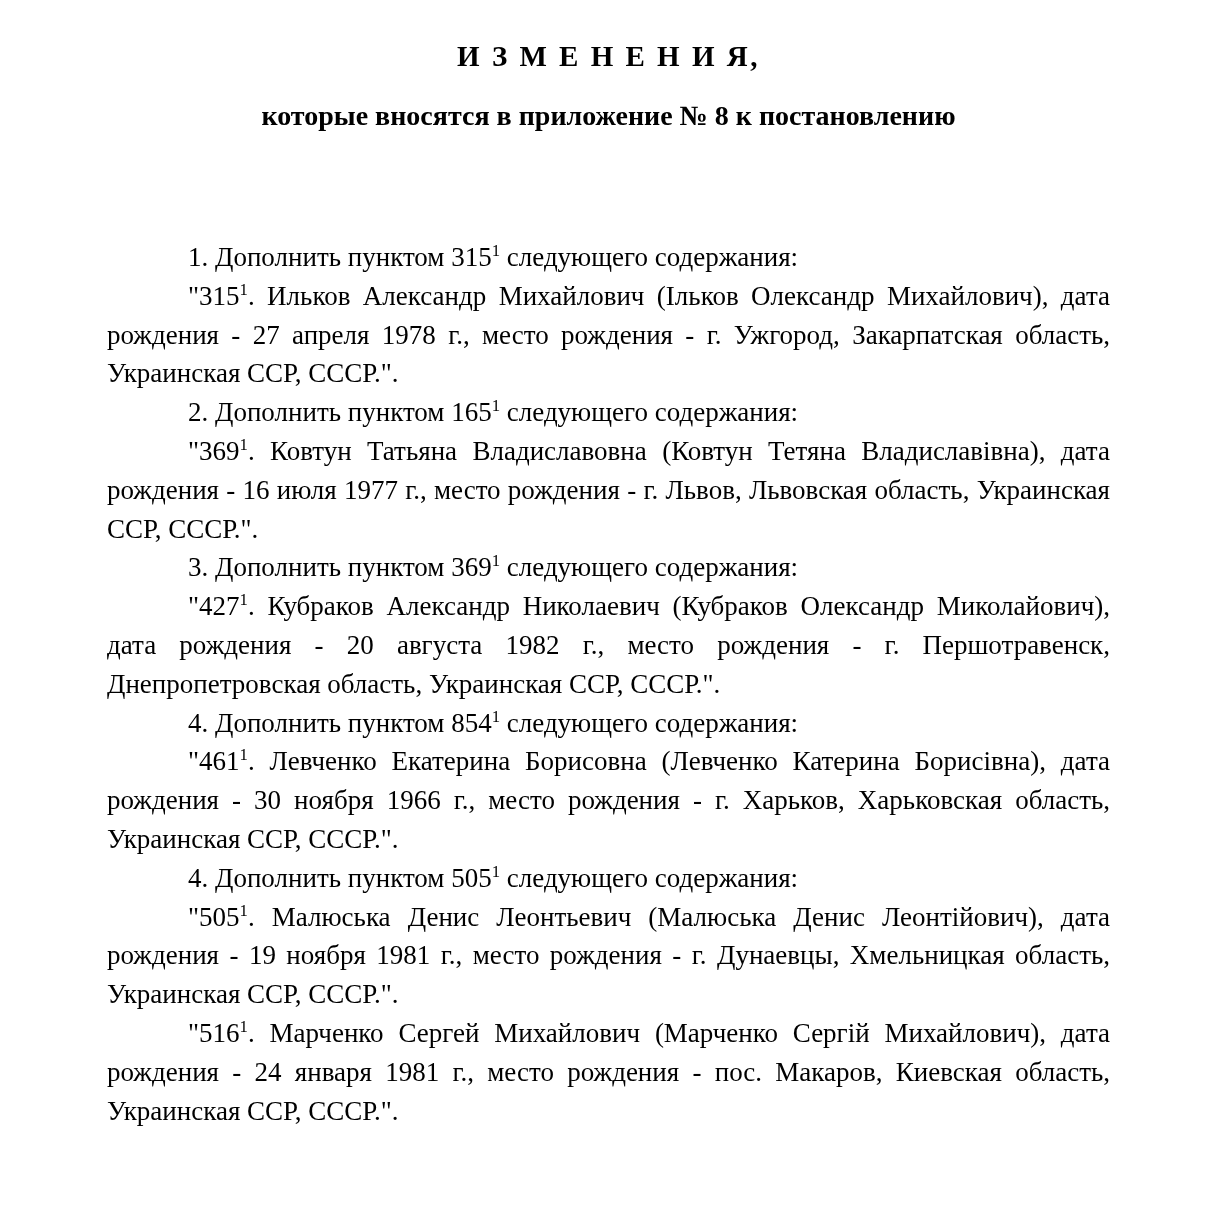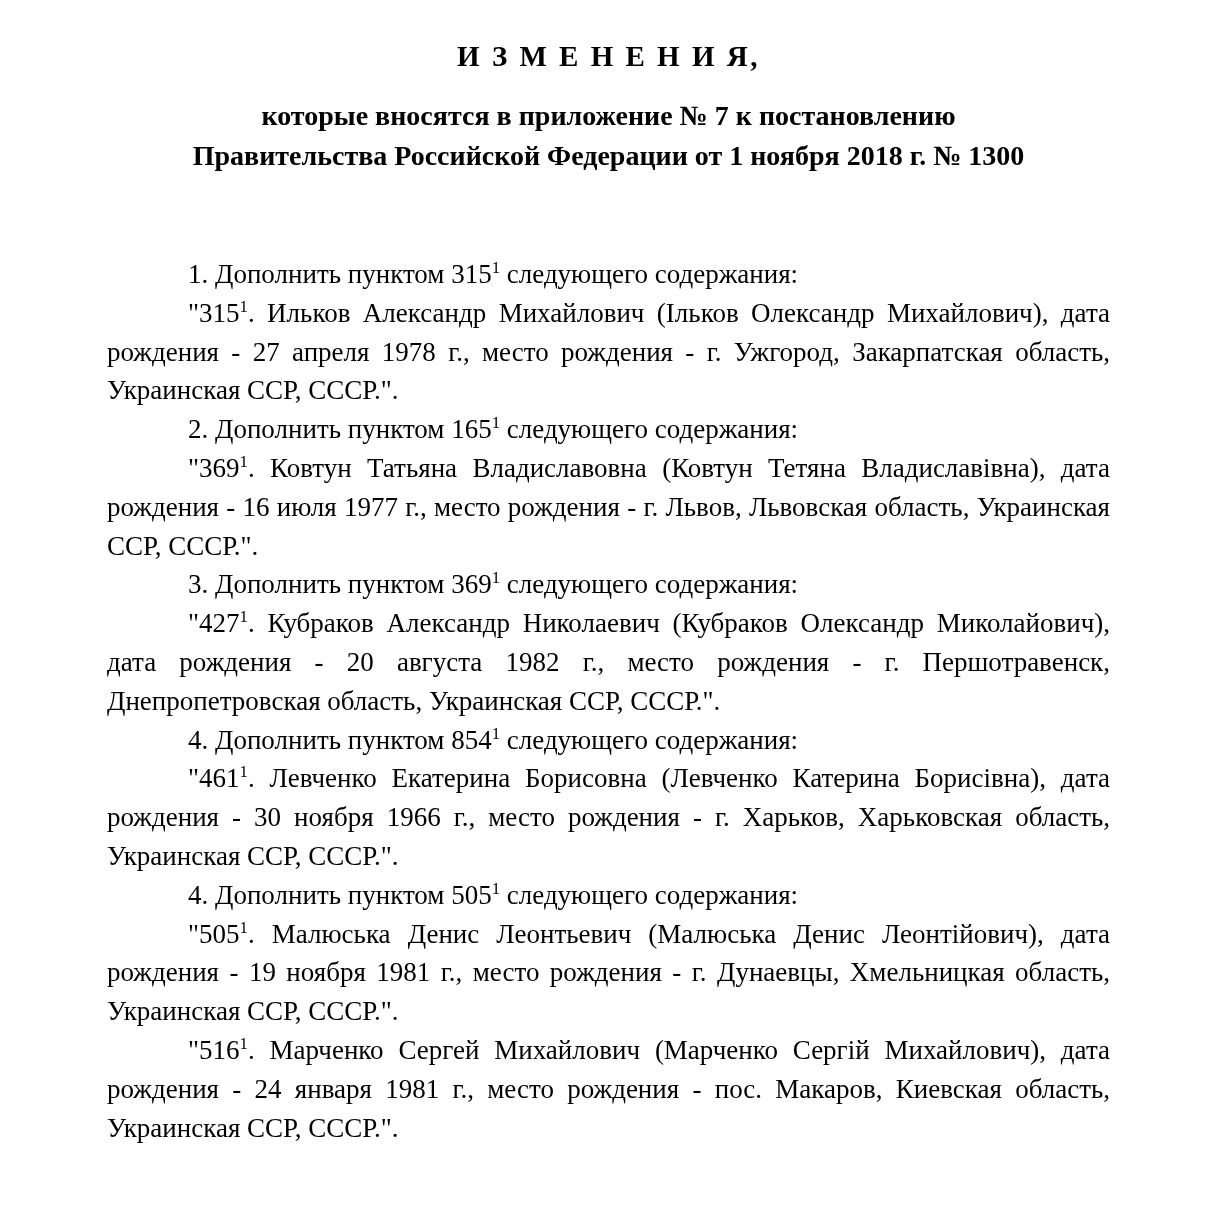--- a/index.html
+++ b/index.html
@@ -26,21 +26,21 @@
     line-height: 32px;
   }
   .doc-subtitle {
     margin-top: 24px;
     text-align: center;
     font-weight: bold;
     font-size: 28px;
     line-height: 40px;
   }
   .body-block {
-    margin-top: 79px;
+    margin-top: 102px;
     font-size: 27px;
     line-height: 38.8px;
   }
   .para {
     text-align: justify;
     text-indent: 81px;
   }
   sup {
     font-size: 0.62em;
     vertical-align: super;
@@ -49,22 +49,21 @@
   }
 </style>
 </head>
 <body>
 
 <div class="page">
 
   <div class="doc-title">И З М Е Н Е Н И Я,</div>
 
   <div class="doc-subtitle">
-    <div>которые вносятся в приложение № 7 к постановлению</div>
-    <div>Правительства Российской Федерации от 1 ноября 2018 г. № 1300</div>
+    <div>которые вносятся в приложение № 8 к постановлению</div>
   </div>
 
   <div class="body-block">
 
     <div class="para"><span>1. Дополнить пунктом 315</span><sup>1</sup><span> следующего содержания:</span></div>
     <div class="para"><span>"315</span><sup>1</sup><span>. Ильков Александр Михайлович (Ільков Олександр Михайлович), дата рождения - 27 апреля 1978 г., место рождения - г. Ужгород, Закарпатская область, Украинская ССР, СССР.".</span></div>
 
     <div class="para"><span>2. Дополнить пунктом 165</span><sup>1</sup><span> следующего содержания:</span></div>
     <div class="para"><span>"369</span><sup>1</sup><span>. Ковтун Татьяна Владиславовна (Ковтун Тетяна Владиславівна), дата рождения - 16 июля 1977 г., место рождения - г. Львов, Львовская область, Украинская ССР, СССР.".</span></div>
 

